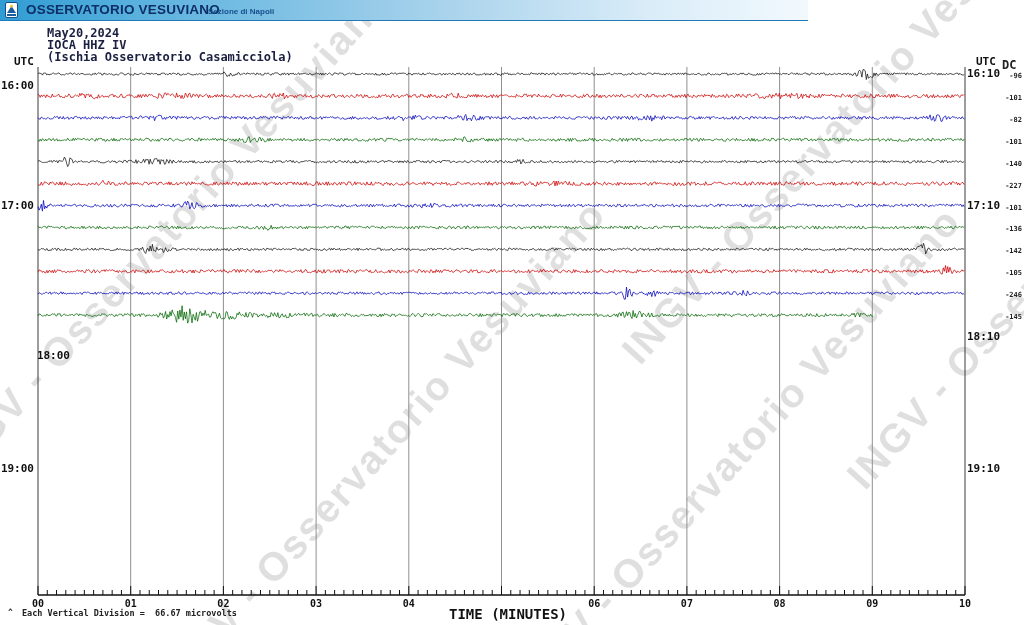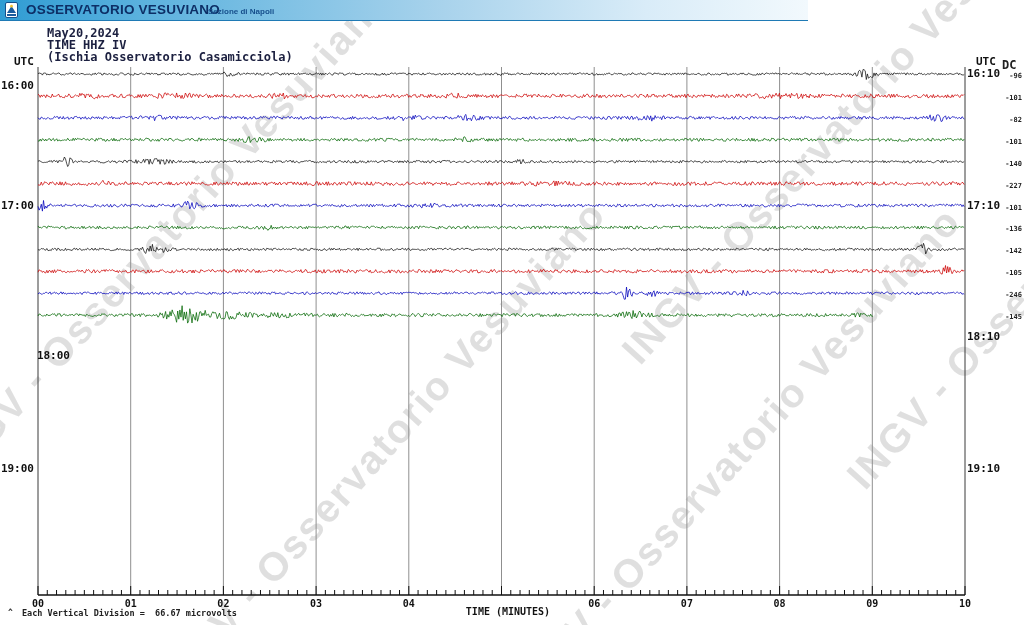--- a/index.html
+++ b/index.html
@@ -22,21 +22,21 @@
       transform:rotate(-48deg);transform-origin:0 50%;pointer-events:none;}
   
   .utc-hdr{position:absolute;font-weight:bold;font-size:11px;color:#111;}
   .hour-label{position:absolute;font-weight:bold;font-size:11px;color:#111;}
   .hour-left{left:0;width:34px;text-align:right;}
   .hour-right{left:967px;width:48px;text-align:left;}
   .dc-hdr{position:absolute;left:1002px;top:58px;font-size:12px;font-weight:bold;color:#222;}
   .dc-value{position:absolute;left:998px;width:24px;text-align:right;font-size:7px;font-weight:bold;color:#222;}
   .minute-label{position:absolute;width:30px;text-align:center;font-weight:bold;font-size:10px;color:#111;top:598px;}
   #axis-title{position:absolute;left:428px;top:606px;width:160px;text-align:center;
-              font-weight:bold;font-size:10px;color:#111;}
+              font-weight:bold;font-size:14px;color:#111;}
   #division-note{position:absolute;left:22px;top:608px;font-weight:bold;font-size:8.5px;color:#222;white-space:pre;}
   #note-caret{position:absolute;left:8px;top:608px;font-weight:bold;font-size:8px;color:#333;}
   #plot-svg{position:absolute;left:0;top:0;}
 </style>
 </head>
 <body>
 
 <div id="app">
 
   <div id="wm-layer">
@@ -180,21 +180,21 @@
       <rect x="0.5" y="0.5" width="12" height="15" rx="1.5" fill="#ffffff" stroke="#14508c"></rect>
       <path d="M2 11 L6.5 4 L11 11 Z" fill="#1a5c9e"></path>
       <circle cx="6.5" cy="4.2" r="1.4" fill="#f4c430"></circle>
       <rect x="2" y="12" width="9" height="2" fill="#1a5c9e"></rect>
     </svg>
     <div id="bar-title">OSSERVATORIO VESUVIANO</div>
     <div id="bar-subtitle">Sezione di Napoli</div>
   </div>
 
   <div class="hdr-line" style="top:26px">May20,2024</div>
-  <div class="hdr-line" style="top:38px">TIME HHZ IV</div>
+  <div class="hdr-line" style="top:38px">IOCA HHZ IV</div>
   <div class="hdr-line" style="top:50px">(Ischia Osservatorio Casamicciola)</div>
 
   <div class="utc-hdr" style="left:14px;top:55px">UTC</div>
   <div class="utc-hdr" style="left:976px;top:55px">UTC</div>
   <div class="dc-hdr">DC</div>
 
   <div id="left-hours">
       <div class="hour-label hour-left" style="top: 67px; margin-top: 12px;">16:00</div>
       <div class="hour-label hour-left" style="top: 198.52px;">17:00</div>
       <div class="hour-label hour-left" style="top: 349px; padding-left: 36px;">18:00</div>

